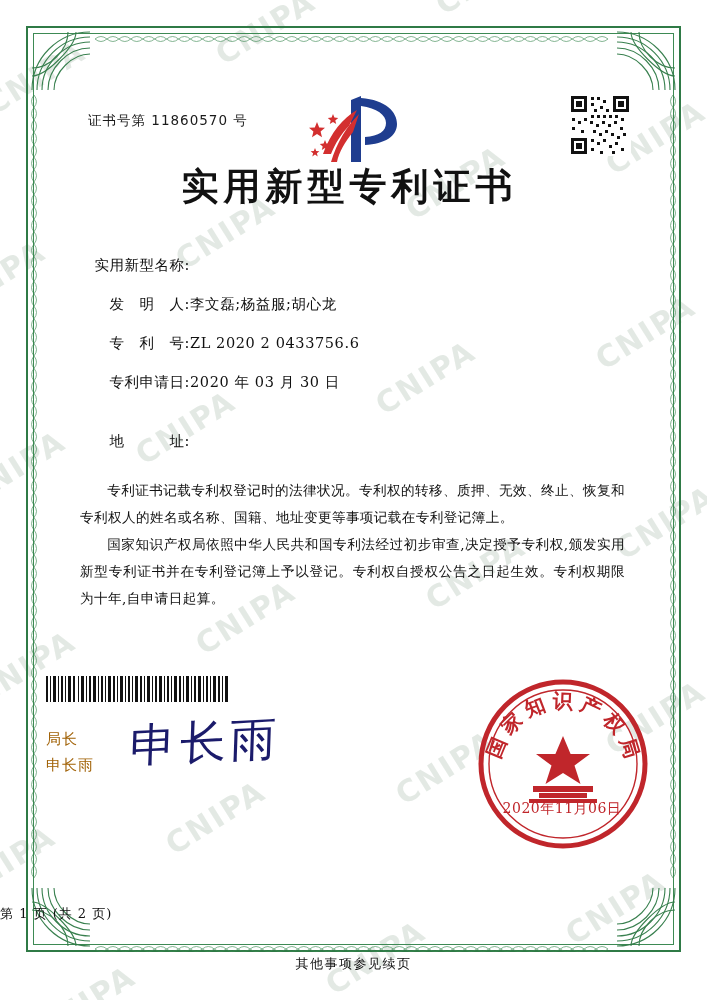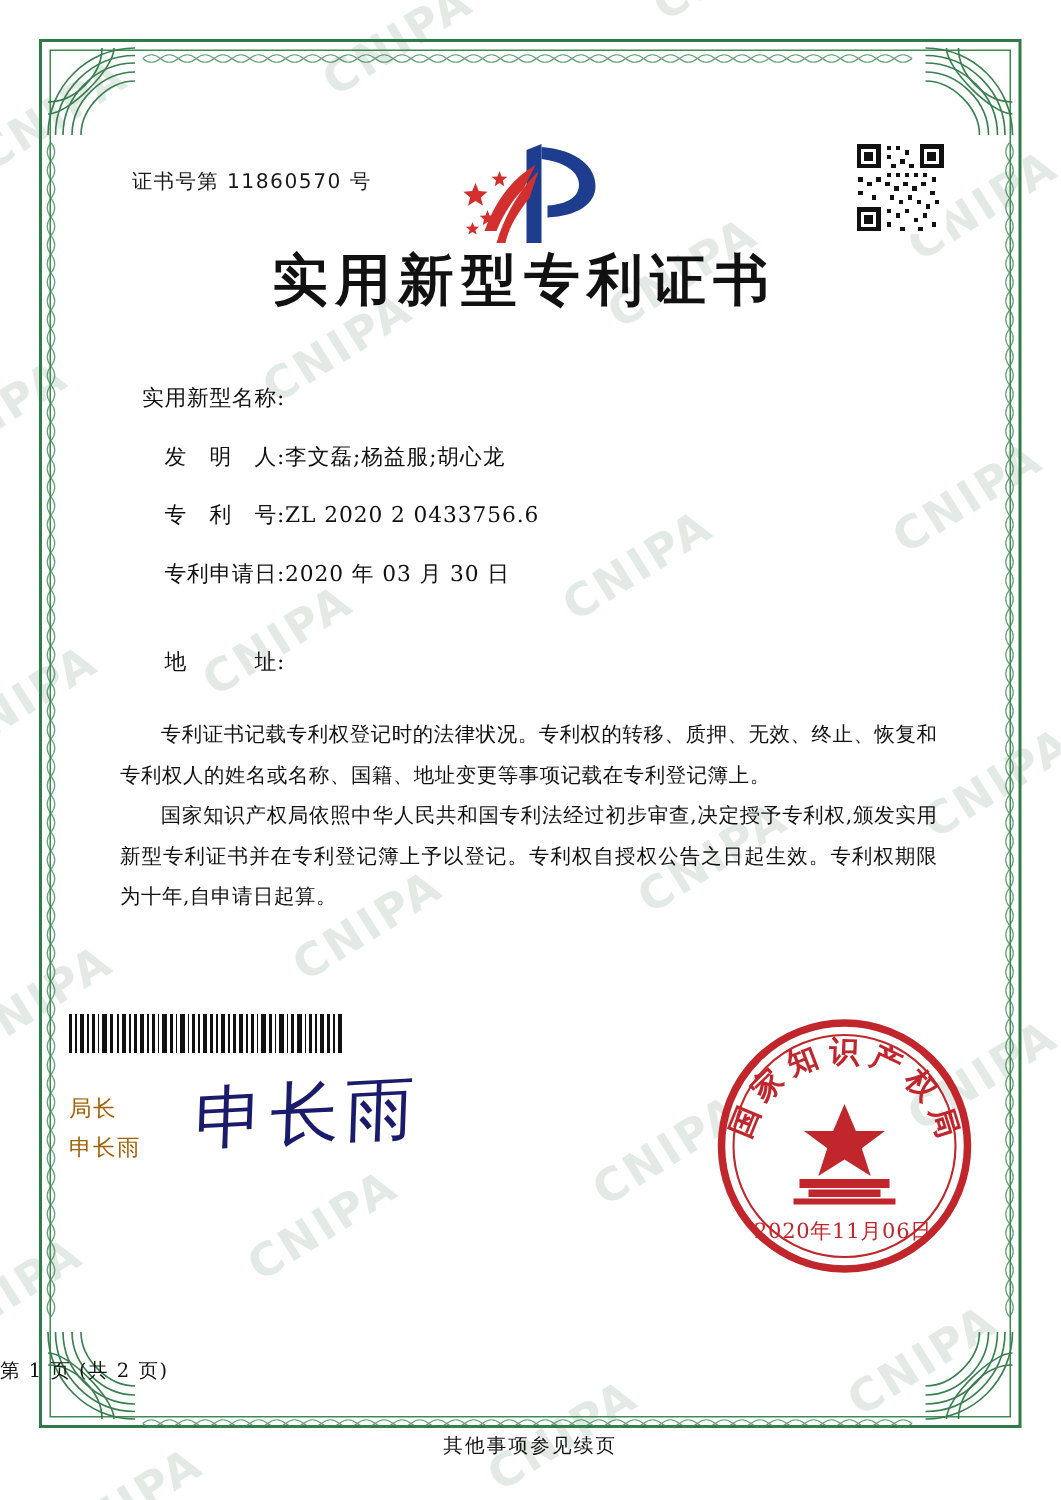--- a/index.html
+++ b/index.html
@@ -219,21 +219,20 @@
     position: absolute;
     right: 62px;
     top: 800px;
     width: 166px;
     text-align: center;
     color: #c0262b;
     font-family: "DejaVu Serif", "Liberation Serif", serif;
     font-size: 14px;
     z-index: 5;
     letter-spacing: 0.5px;
-    margin-top: 12px;
   }
 
   .page-no {
     position: absolute;
     left: 0; right: 0;
     top: 905px;
     text-align: left;
     font-family: "DejaVu Serif", "Liberation Serif", serif;
     font-size: 13px;
     color: #111;

